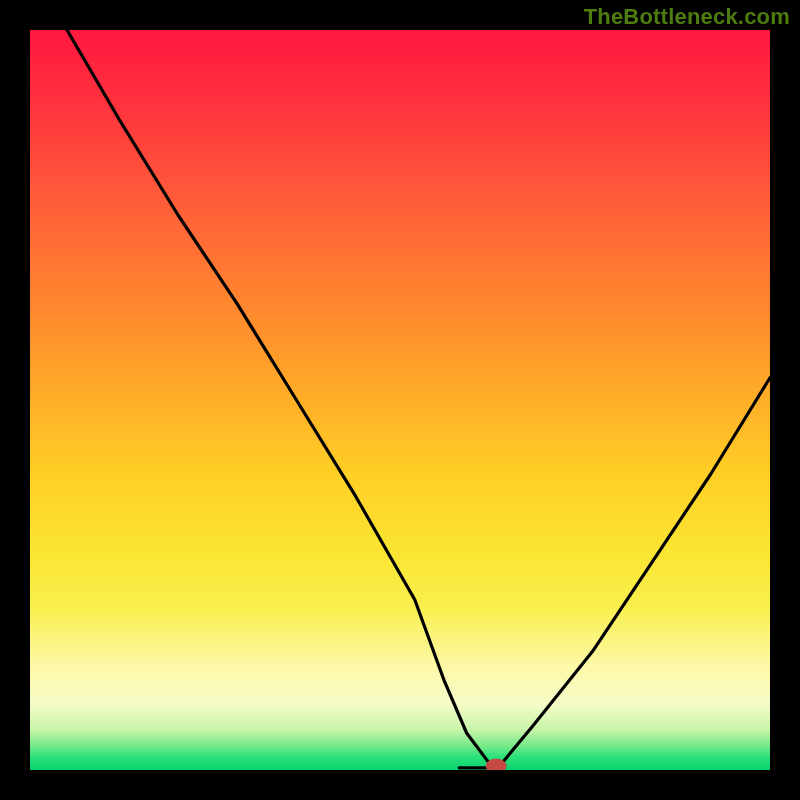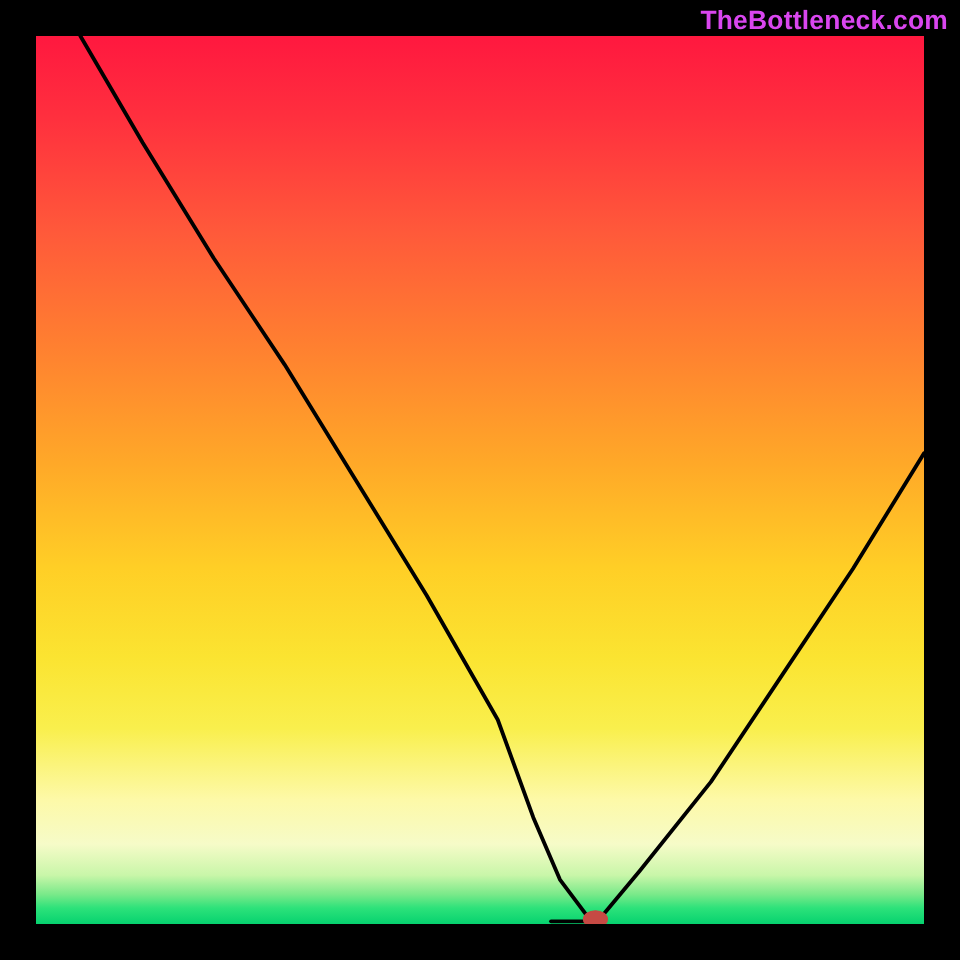--- a/index.html
+++ b/index.html
@@ -14,21 +14,21 @@
   .frame {
     position: relative;
     width: 800px;
     height: 800px;
     background: #000;
   }
   .attribution {
     position: absolute;
     top: 4px;
     right: 10px;
-    color: #d946ef;
+    color: #4d7c0f;
     font-size: 22px;
     font-weight: bold;
     letter-spacing: 0.2px;
     z-index: 10;
     text-align: center;
   }
   .plot-area {
     position: absolute;
     left: 30px;
     top: 30px;

